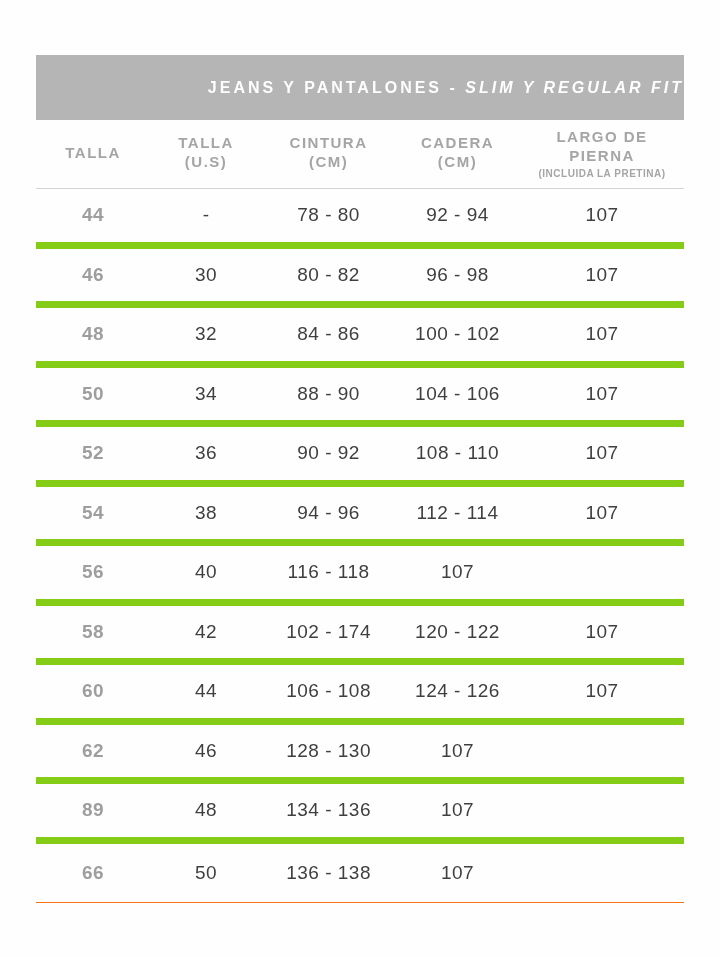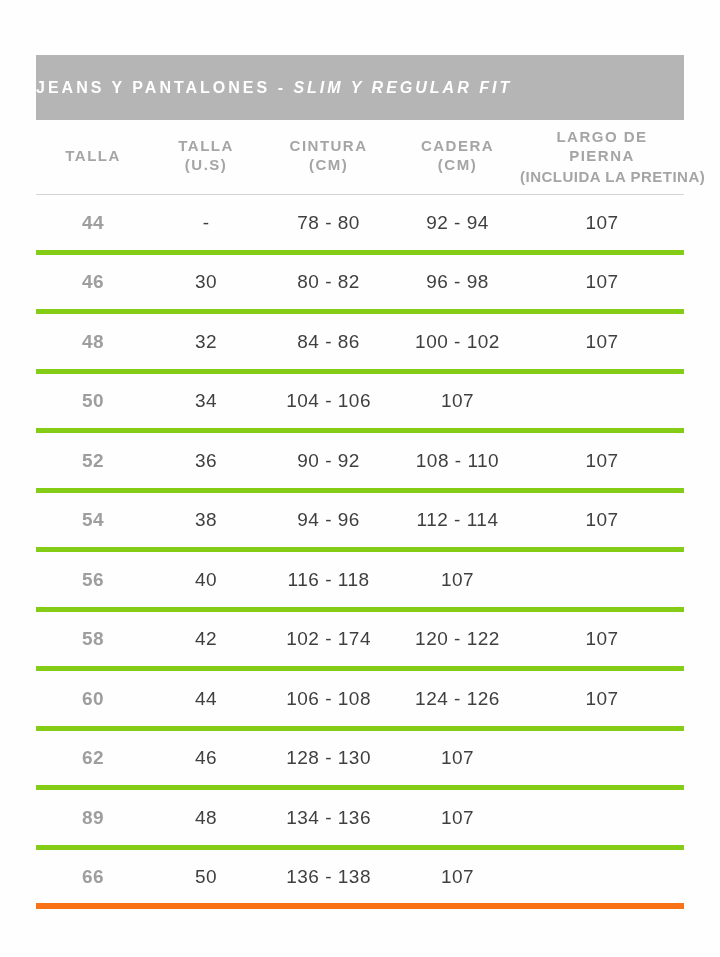--- a/index.html
+++ b/index.html
@@ -15,21 +15,21 @@
     width: 720px;
     height: 957px;
     padding: 55px 36px 0 36px;
     background: #fefefe;
   }
   .title-bar {
     height: 65px;
     background: #b5b5b5;
     display: flex;
     align-items: center;
-    justify-content: flex-start;
+    justify-content: flex-end;
   }
   .title-bar .title-text {
     color: #ffffff;
     font-weight: bold;
     font-size: 16px;
     letter-spacing: 3px;
     white-space: pre;
   }
   .title-bar .title-text i {
     font-style: italic;
@@ -48,33 +48,33 @@
     font-weight: bold;
     font-size: 15px;
     letter-spacing: 1.5px;
     line-height: 1.25;
     padding: 8px 0;
   }
   .th .h-line { display: block; }
   .th .h-wrap { display: inline-block; max-width: 118px; }
   .th .h-note {
     display: block;
-    font-size: 15px;
+    font-size: 10px;
     letter-spacing: 0.5px;
     margin-top: 2px;
     white-space: nowrap;
   }
   .trow {
     display: grid;
     grid-template-columns: 17.6% 17.3% 20.5% 19.3% 25.3%;
     height: 59.5px;
-    border-bottom: 5px solid #84cc16;
+    border-bottom: 7px solid #84cc16;
     align-items: center;
   }
-  .trow:last-child { border-bottom: 6px solid #f97316; }
+  .trow:last-child { border-bottom: 1px solid #f97316; }
   .td {
     text-align: center;
     font-size: 19px;
     color: #3f3f3f;
     letter-spacing: 0.5px;
   }
   .td.size {
     color: #9e9e9e;
     font-weight: bold;
   }
@@ -139,20 +139,21 @@
     <div class="td size">48</div>
     <div class="td">32</div>
     <div class="td">84 - 86</div>
     <div class="td">100 - 102</div>
     <div class="td">107</div>
   </div>
 
   <div class="trow">
     <div class="td size">50</div>
     <div class="td">34</div>
+    <div class="td">88 - 90</div>
     <div class="td">104 - 106</div>
     <div class="td">107</div>
   </div>
 
   <div class="trow">
     <div class="td size">52</div>
     <div class="td">36</div>
     <div class="td">90 - 92</div>
     <div class="td">108 - 110</div>
     <div class="td">107</div>

